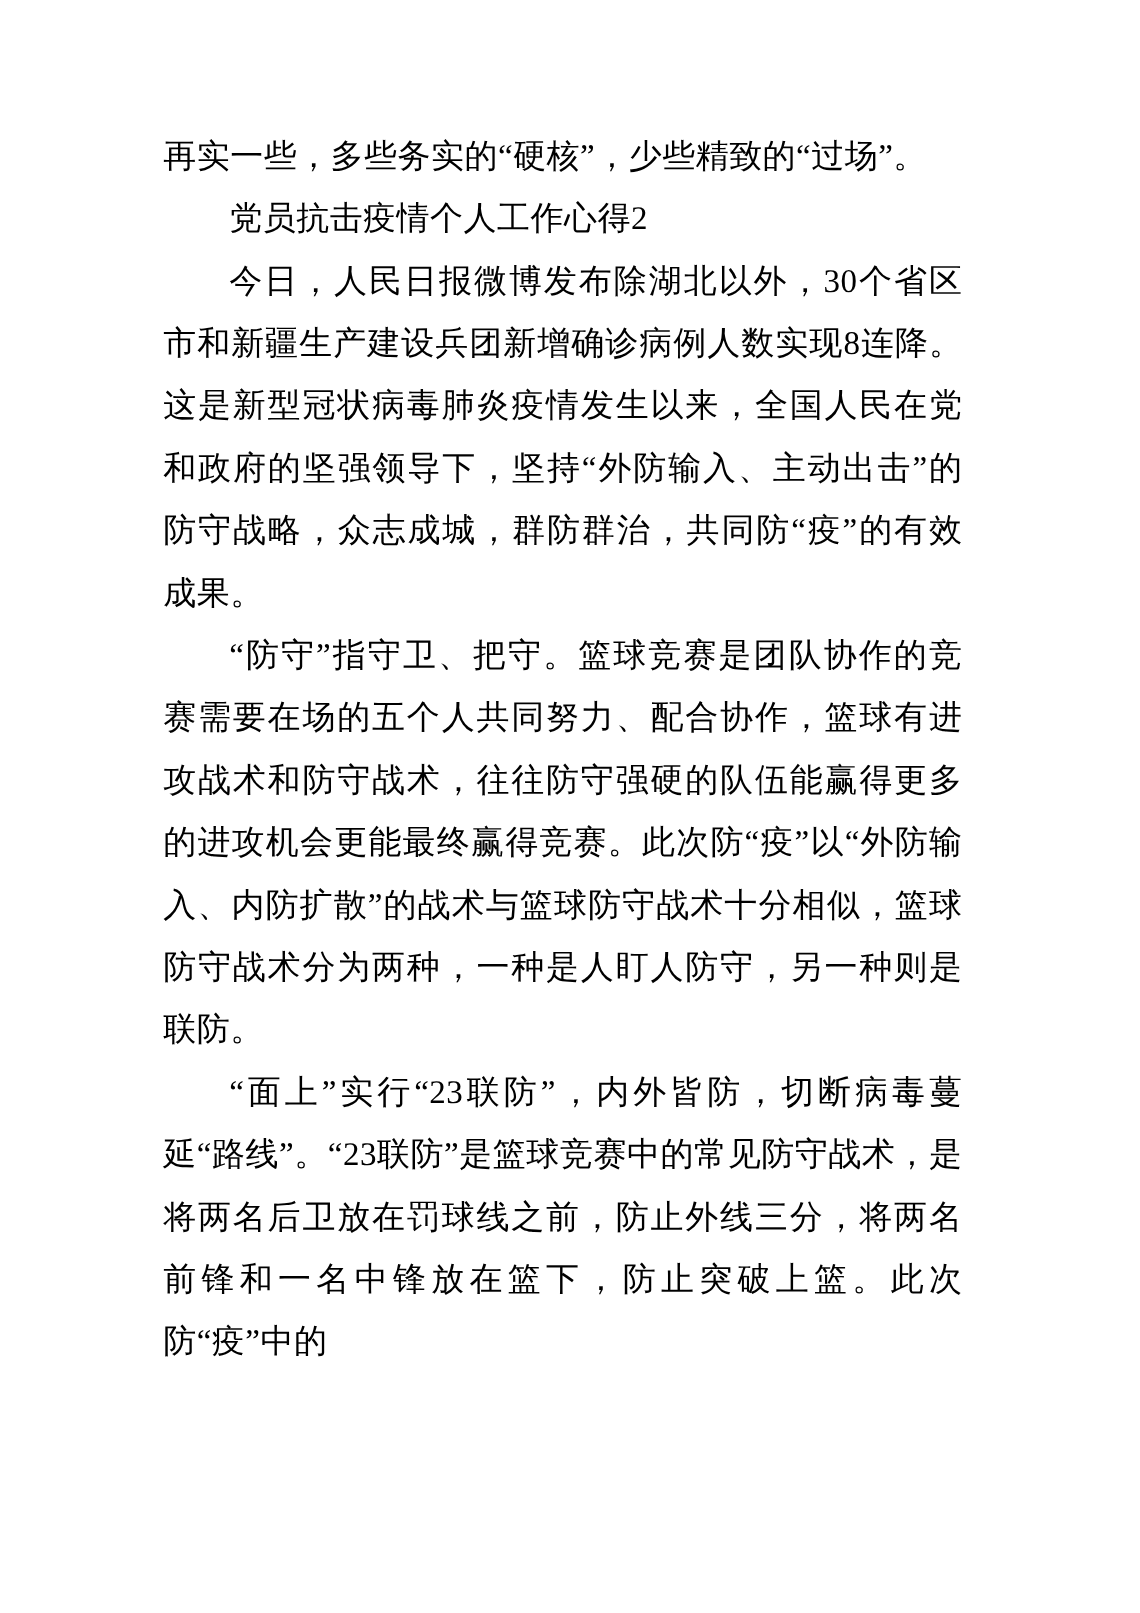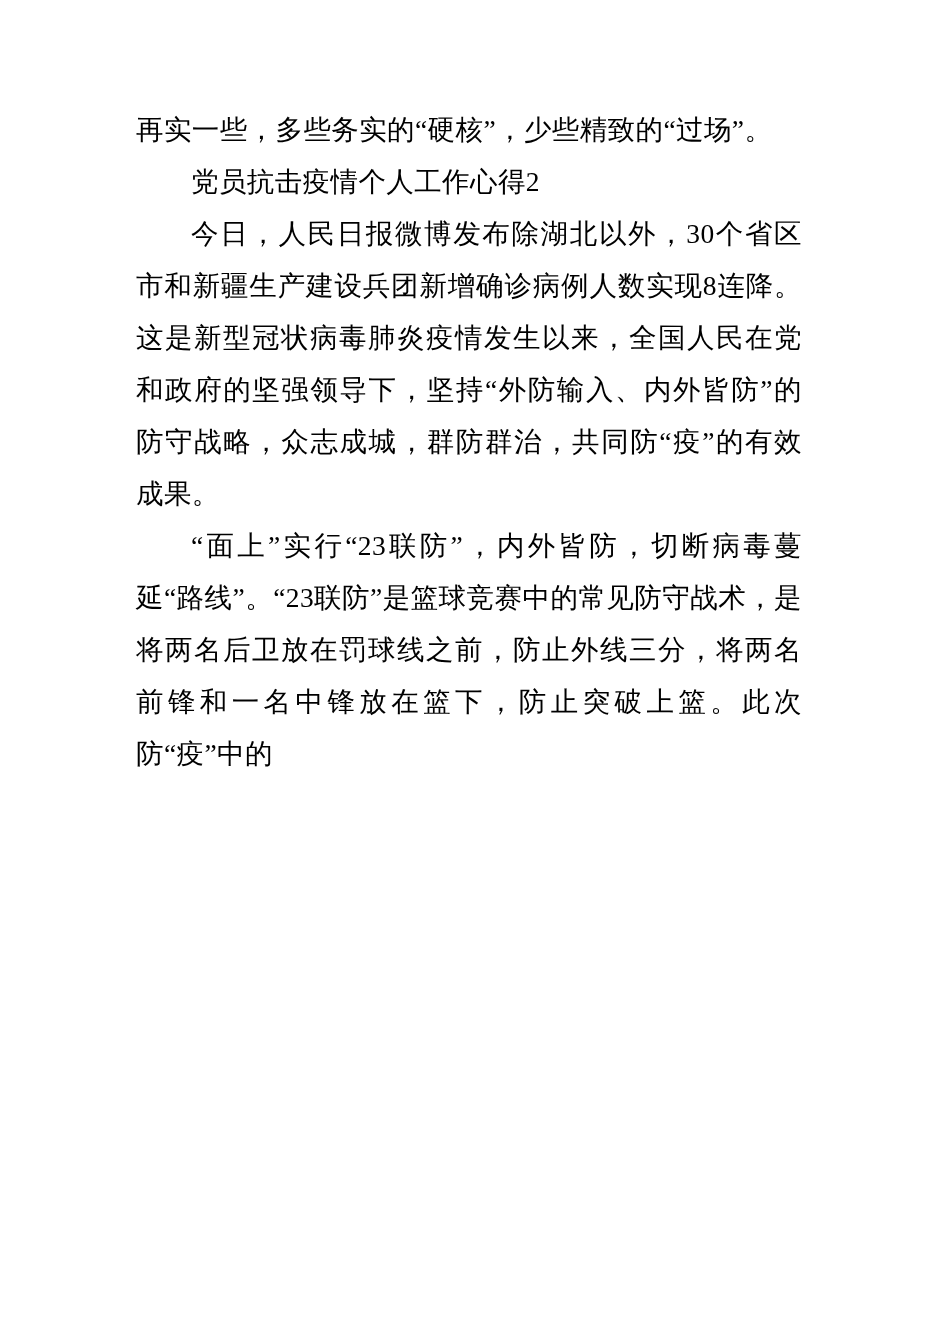--- a/index.html
+++ b/index.html
@@ -43,16 +43,17 @@
     font-family: Liberation Serif, serif;
   }
 </style>
 </head>
 <body>
 
 <div class="page">
   <div class="doc-body">
     <p class="no-indent">再实一些，多些务实的“硬核”，少些精致的“过场”。</p>
     <p class="heading">党员抗击疫情个人工作心得2</p>
-    <p>今日，人民日报微博发布除湖北以外，30个省区市和新疆生产建设兵团新增确诊病例人数实现8连降。这是新型冠状病毒肺炎疫情发生以来，全国人民在党和政府的坚强领导下，坚持“外防输入、内外皆防”的防守战略，众志成城，群防群治，共同防“疫”的有效成果。</p>
+    <p>今日，人民日报微博发布除湖北以外，30个省区市和新疆生产建设兵团新增确诊病例人数实现8连降。这是新型冠状病毒肺炎疫情发生以来，全国人民在党和政府的坚强领导下，坚持“外防输入、主动出击”的防守战略，众志成城，群防群治，共同防“疫”的有效成果。</p>
+    <p>“防守”指守卫、把守。篮球竞赛是团队协作的竞赛需要在场的五个人共同努力、配合协作，篮球有进攻战术和防守战术，往往防守强硬的队伍能赢得更多的进攻机会更能最终赢得竞赛。此次防“疫”以“外防输入、内防扩散”的战术与篮球防守战术十分相似，篮球防守战术分为两种，一种是人盯人防守，另一种则是联防。</p>
     <p>“面上”实行“23联防”，内外皆防，切断病毒蔓延“路线”。“23联防”是篮球竞赛中的常见防守战术，是将两名后卫放在罚球线之前，防止外线三分，将两名前锋和一名中锋放在篮下，防止突破上篮。此次防“疫”中的</p>
   </div>
 </div>
 
 </body></html>

